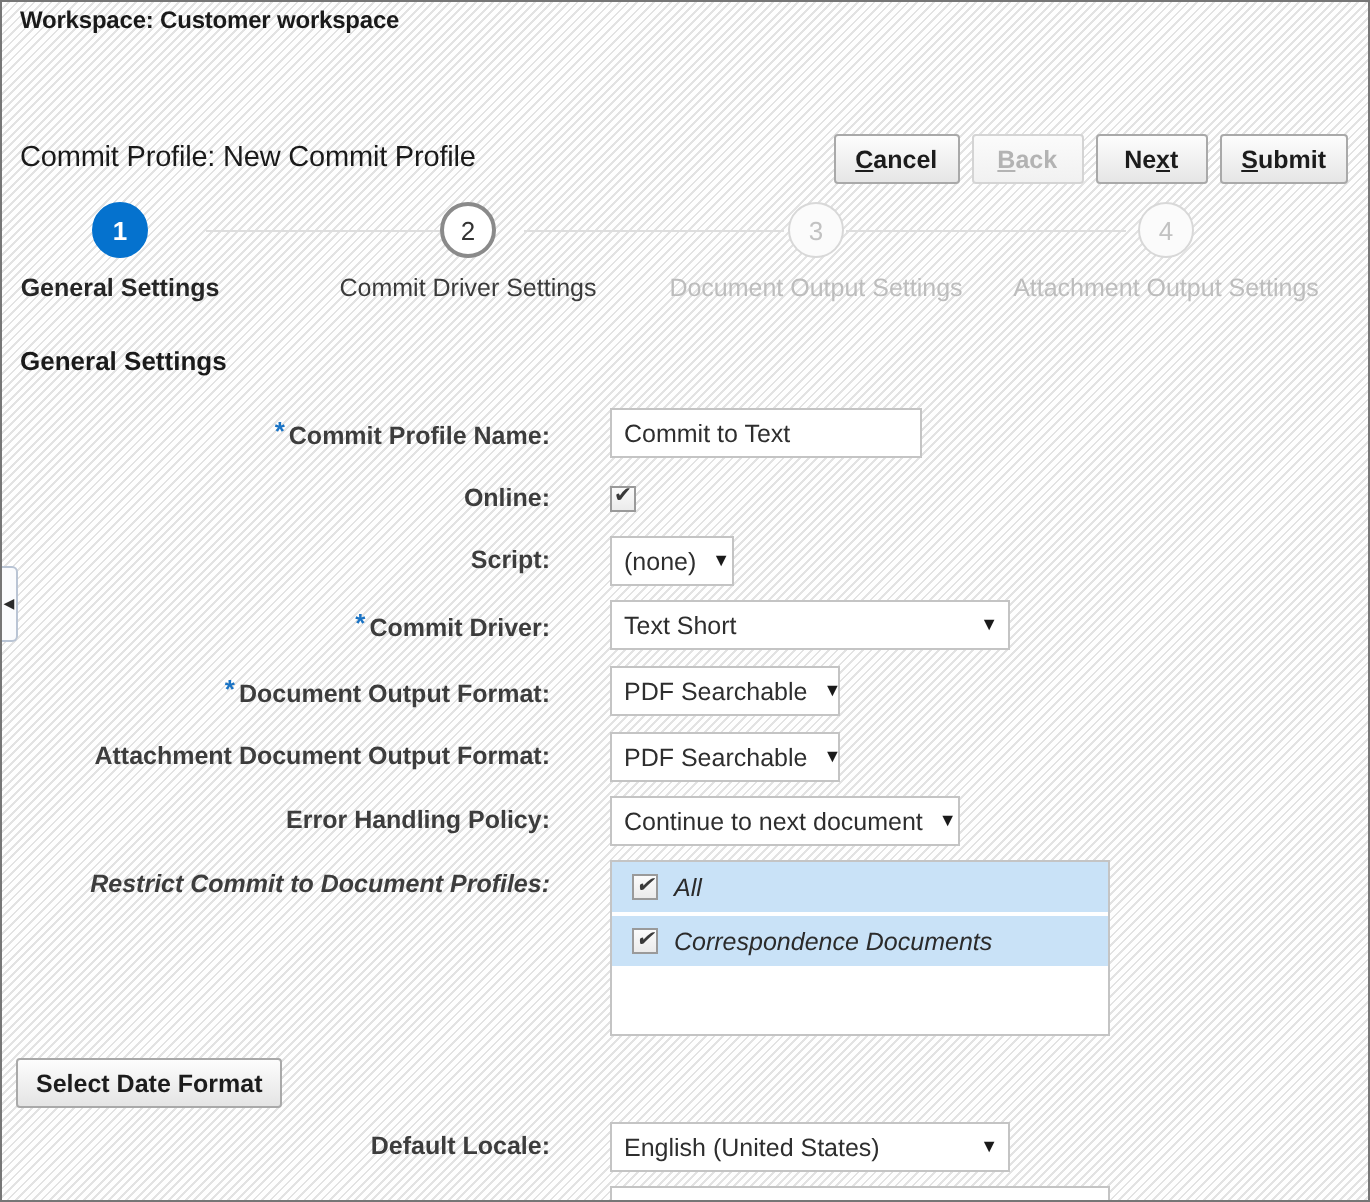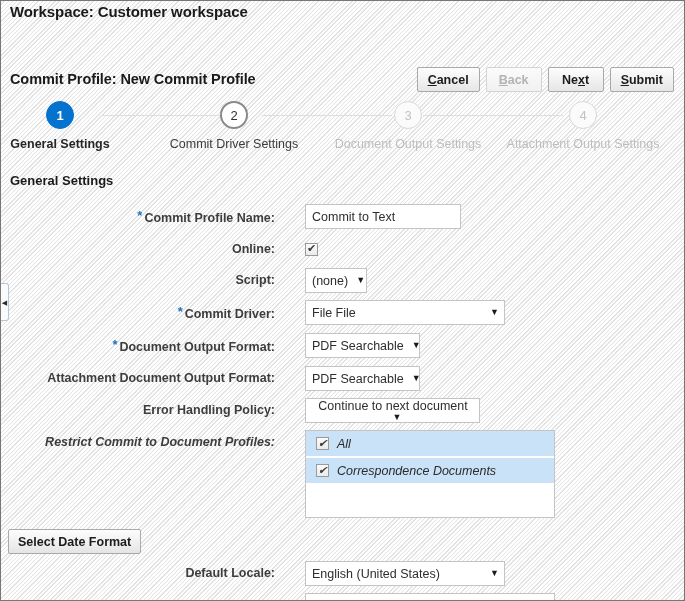--- a/index.html
+++ b/index.html
@@ -29,34 +29,34 @@
         rgba(224,224,224,0.85) 2px,
         rgba(224,224,224,0.85) 3px);
     overflow: hidden;
   }
 
   
   .workspace-title {
     position: absolute;
     left: 9px;
     top: 2px;
-    font-size: 15px;
+    font-size: 12px;
     font-weight: bold;
     color: #1a1a1a;
     letter-spacing: -0.1px;
     white-space: nowrap;
   }
 
   
   .page-title {
     position: absolute;
     left: 9px;
     top: 70px;
     font-size: 14.5px;
-    font-weight: bold;
+    font-weight: normal;
     color: #1a1a1a;
     letter-spacing: -0.1px;
     white-space: nowrap;
   }
 
   .button-bar {
     position: absolute;
     right: 10px;
     top: 66px;
     display: flex;
@@ -234,21 +234,21 @@
   .sel .caret {
     font-size: 9px;
     color: #1a1a1a;
     margin-left: 8px;
     line-height: 1;
   }
   .sel.w-script { width: 62px; }
   .sel.w-driver { width: 200px; }
   .sel.w-docfmt { width: 115px; }
   .sel.w-attfmt { width: 115px; }
-  .sel.w-error  { width: 175px; flex-direction: column; }
+  .sel.w-error  { width: 175px; }
   .sel.w-locale { width: 200px; }
   .sel.w-encoding { width: 250px; }
 
   
   .cbx {
     width: 13px;
     height: 13px;
     box-sizing: border-box;
     border: 1px solid #9a9a9a;
     background: linear-gradient(#fbfbfb, #ebebeb);
@@ -405,21 +405,21 @@
           <span>(none)</span>
           <span class="caret">▼</span>
         </div>
       </div>
     </div>
 
     <div class="row">
       <div class="lbl"><span class="req-star">*</span><span>Commit Driver:</span></div>
       <div class="ctl">
         <div class="sel w-driver">
-          <span>File File</span>
+          <span>Text Short</span>
           <span class="caret">▼</span>
         </div>
       </div>
     </div>
 
     <div class="row">
       <div class="lbl"><span class="req-star">*</span><span>Document Output Format:</span></div>
       <div class="ctl">
         <div class="sel w-docfmt">
           <span>PDF Searchable</span>

